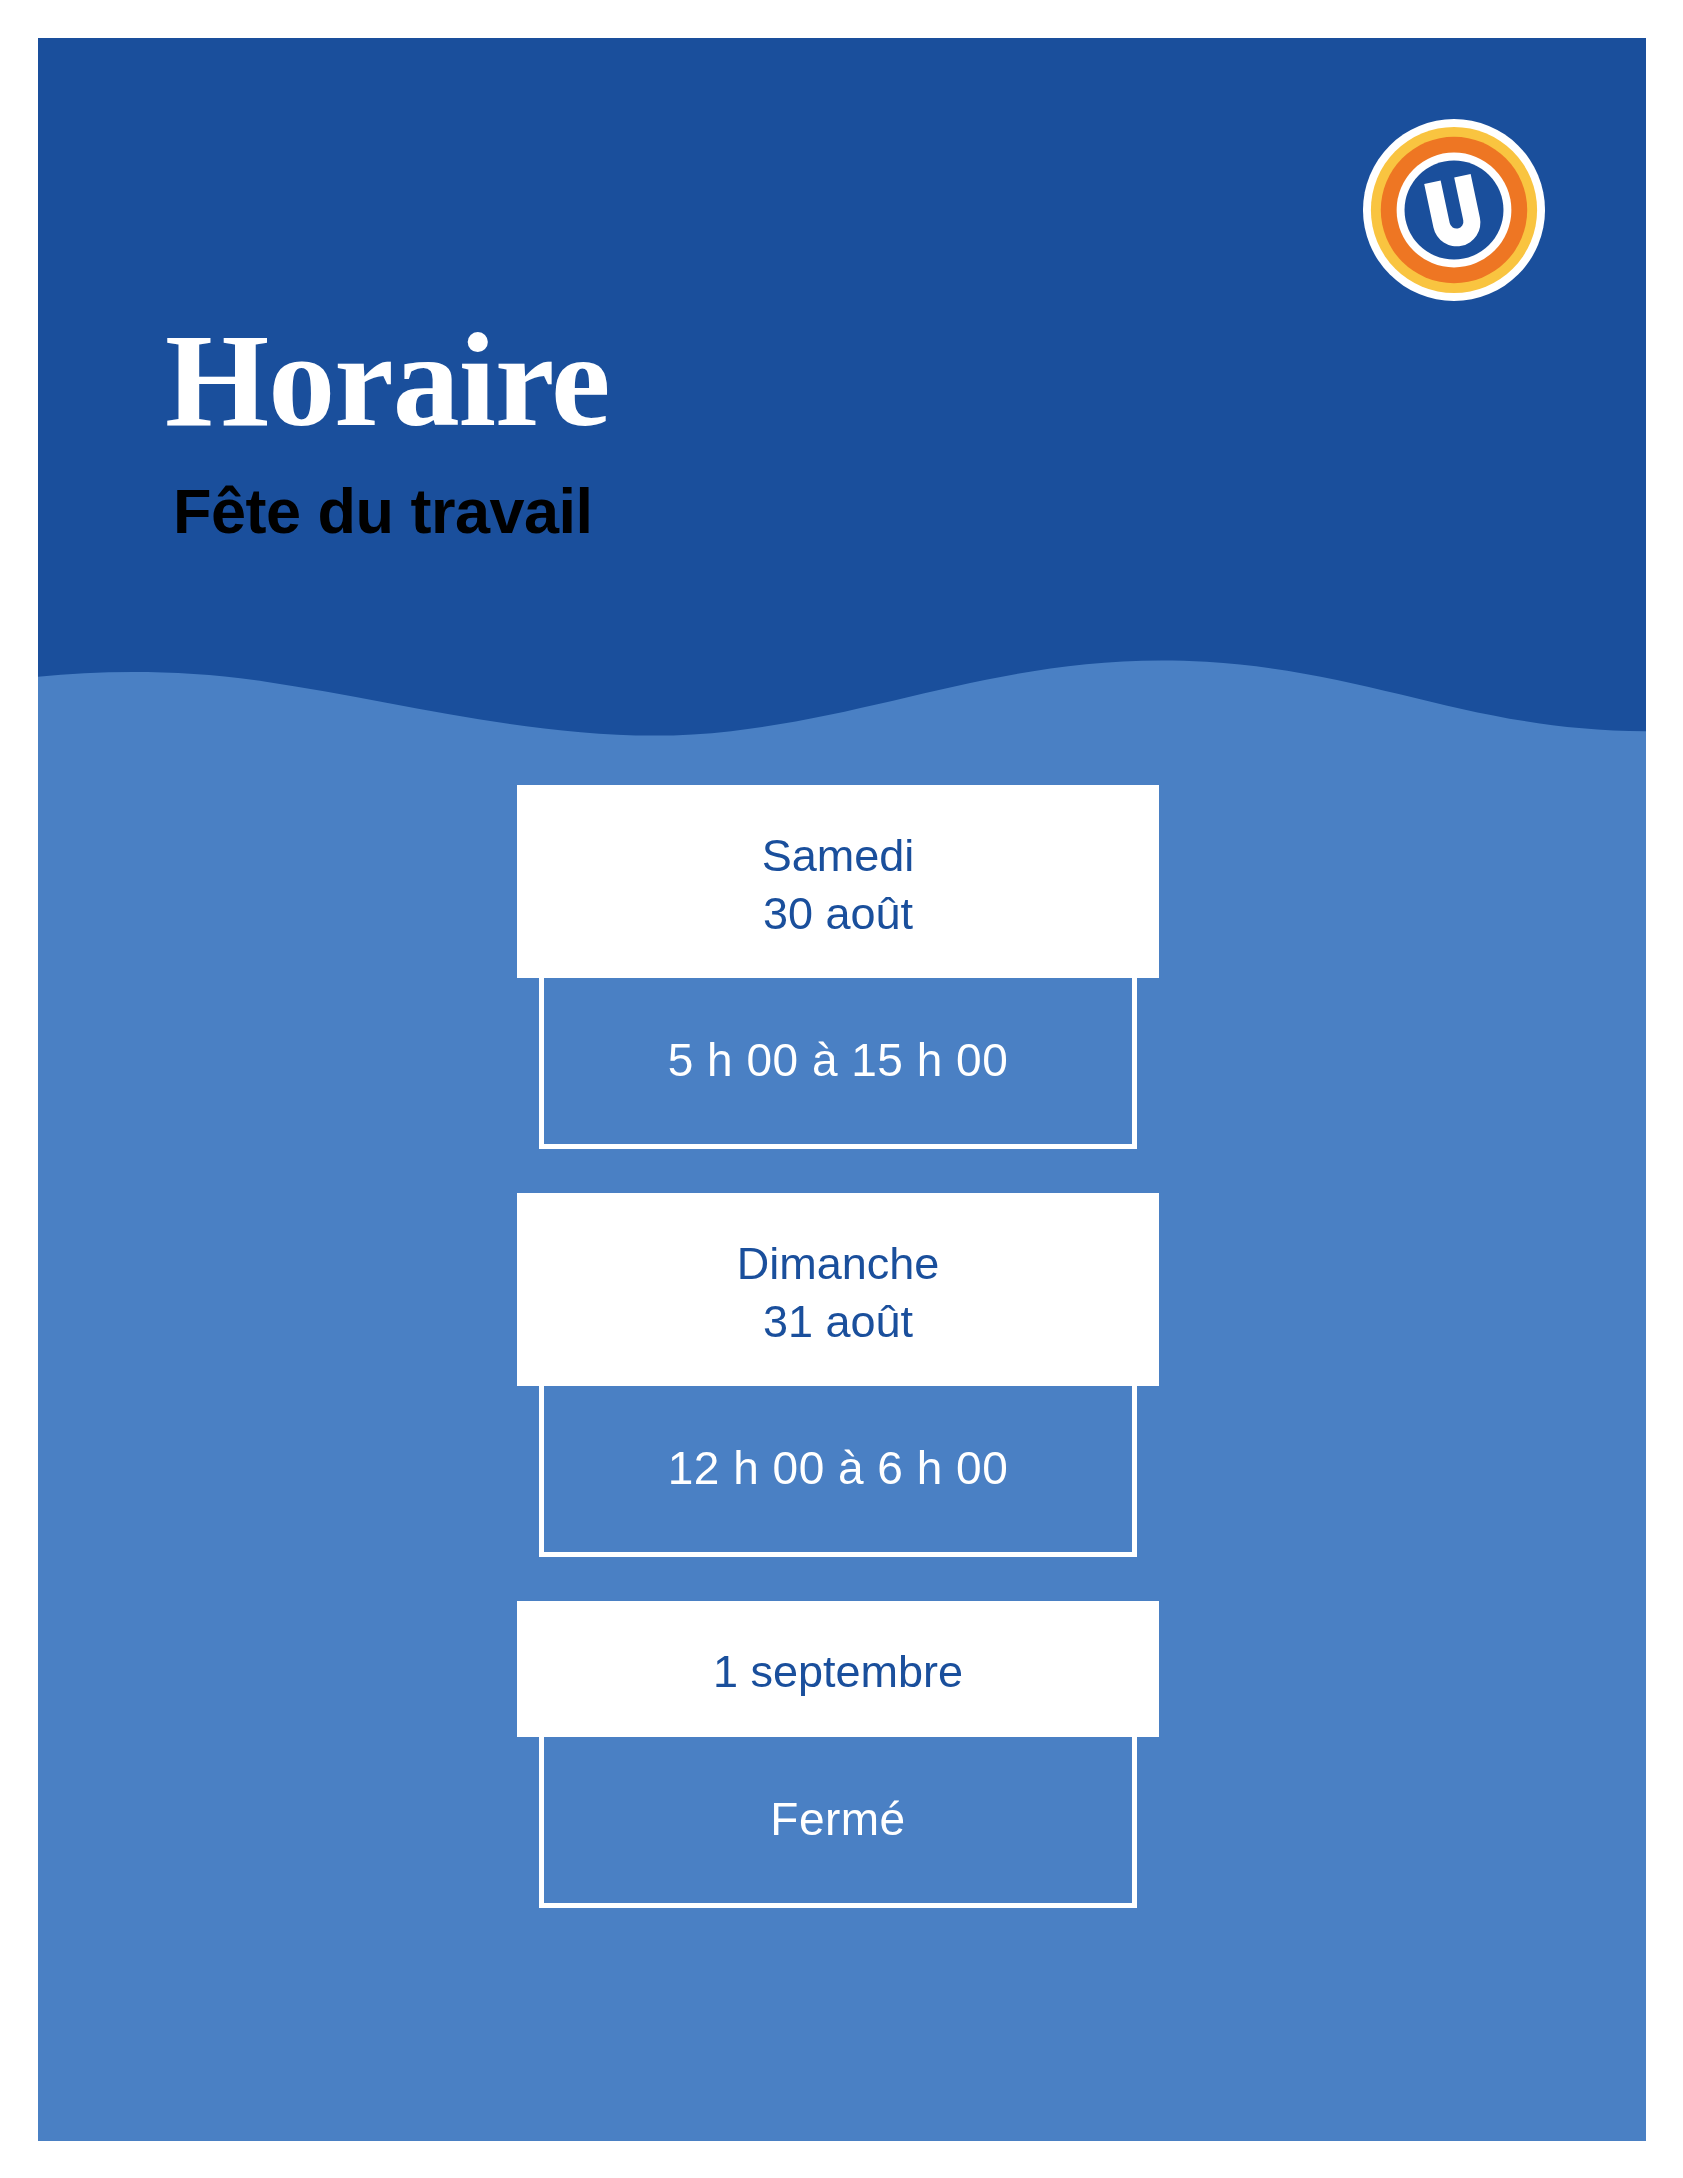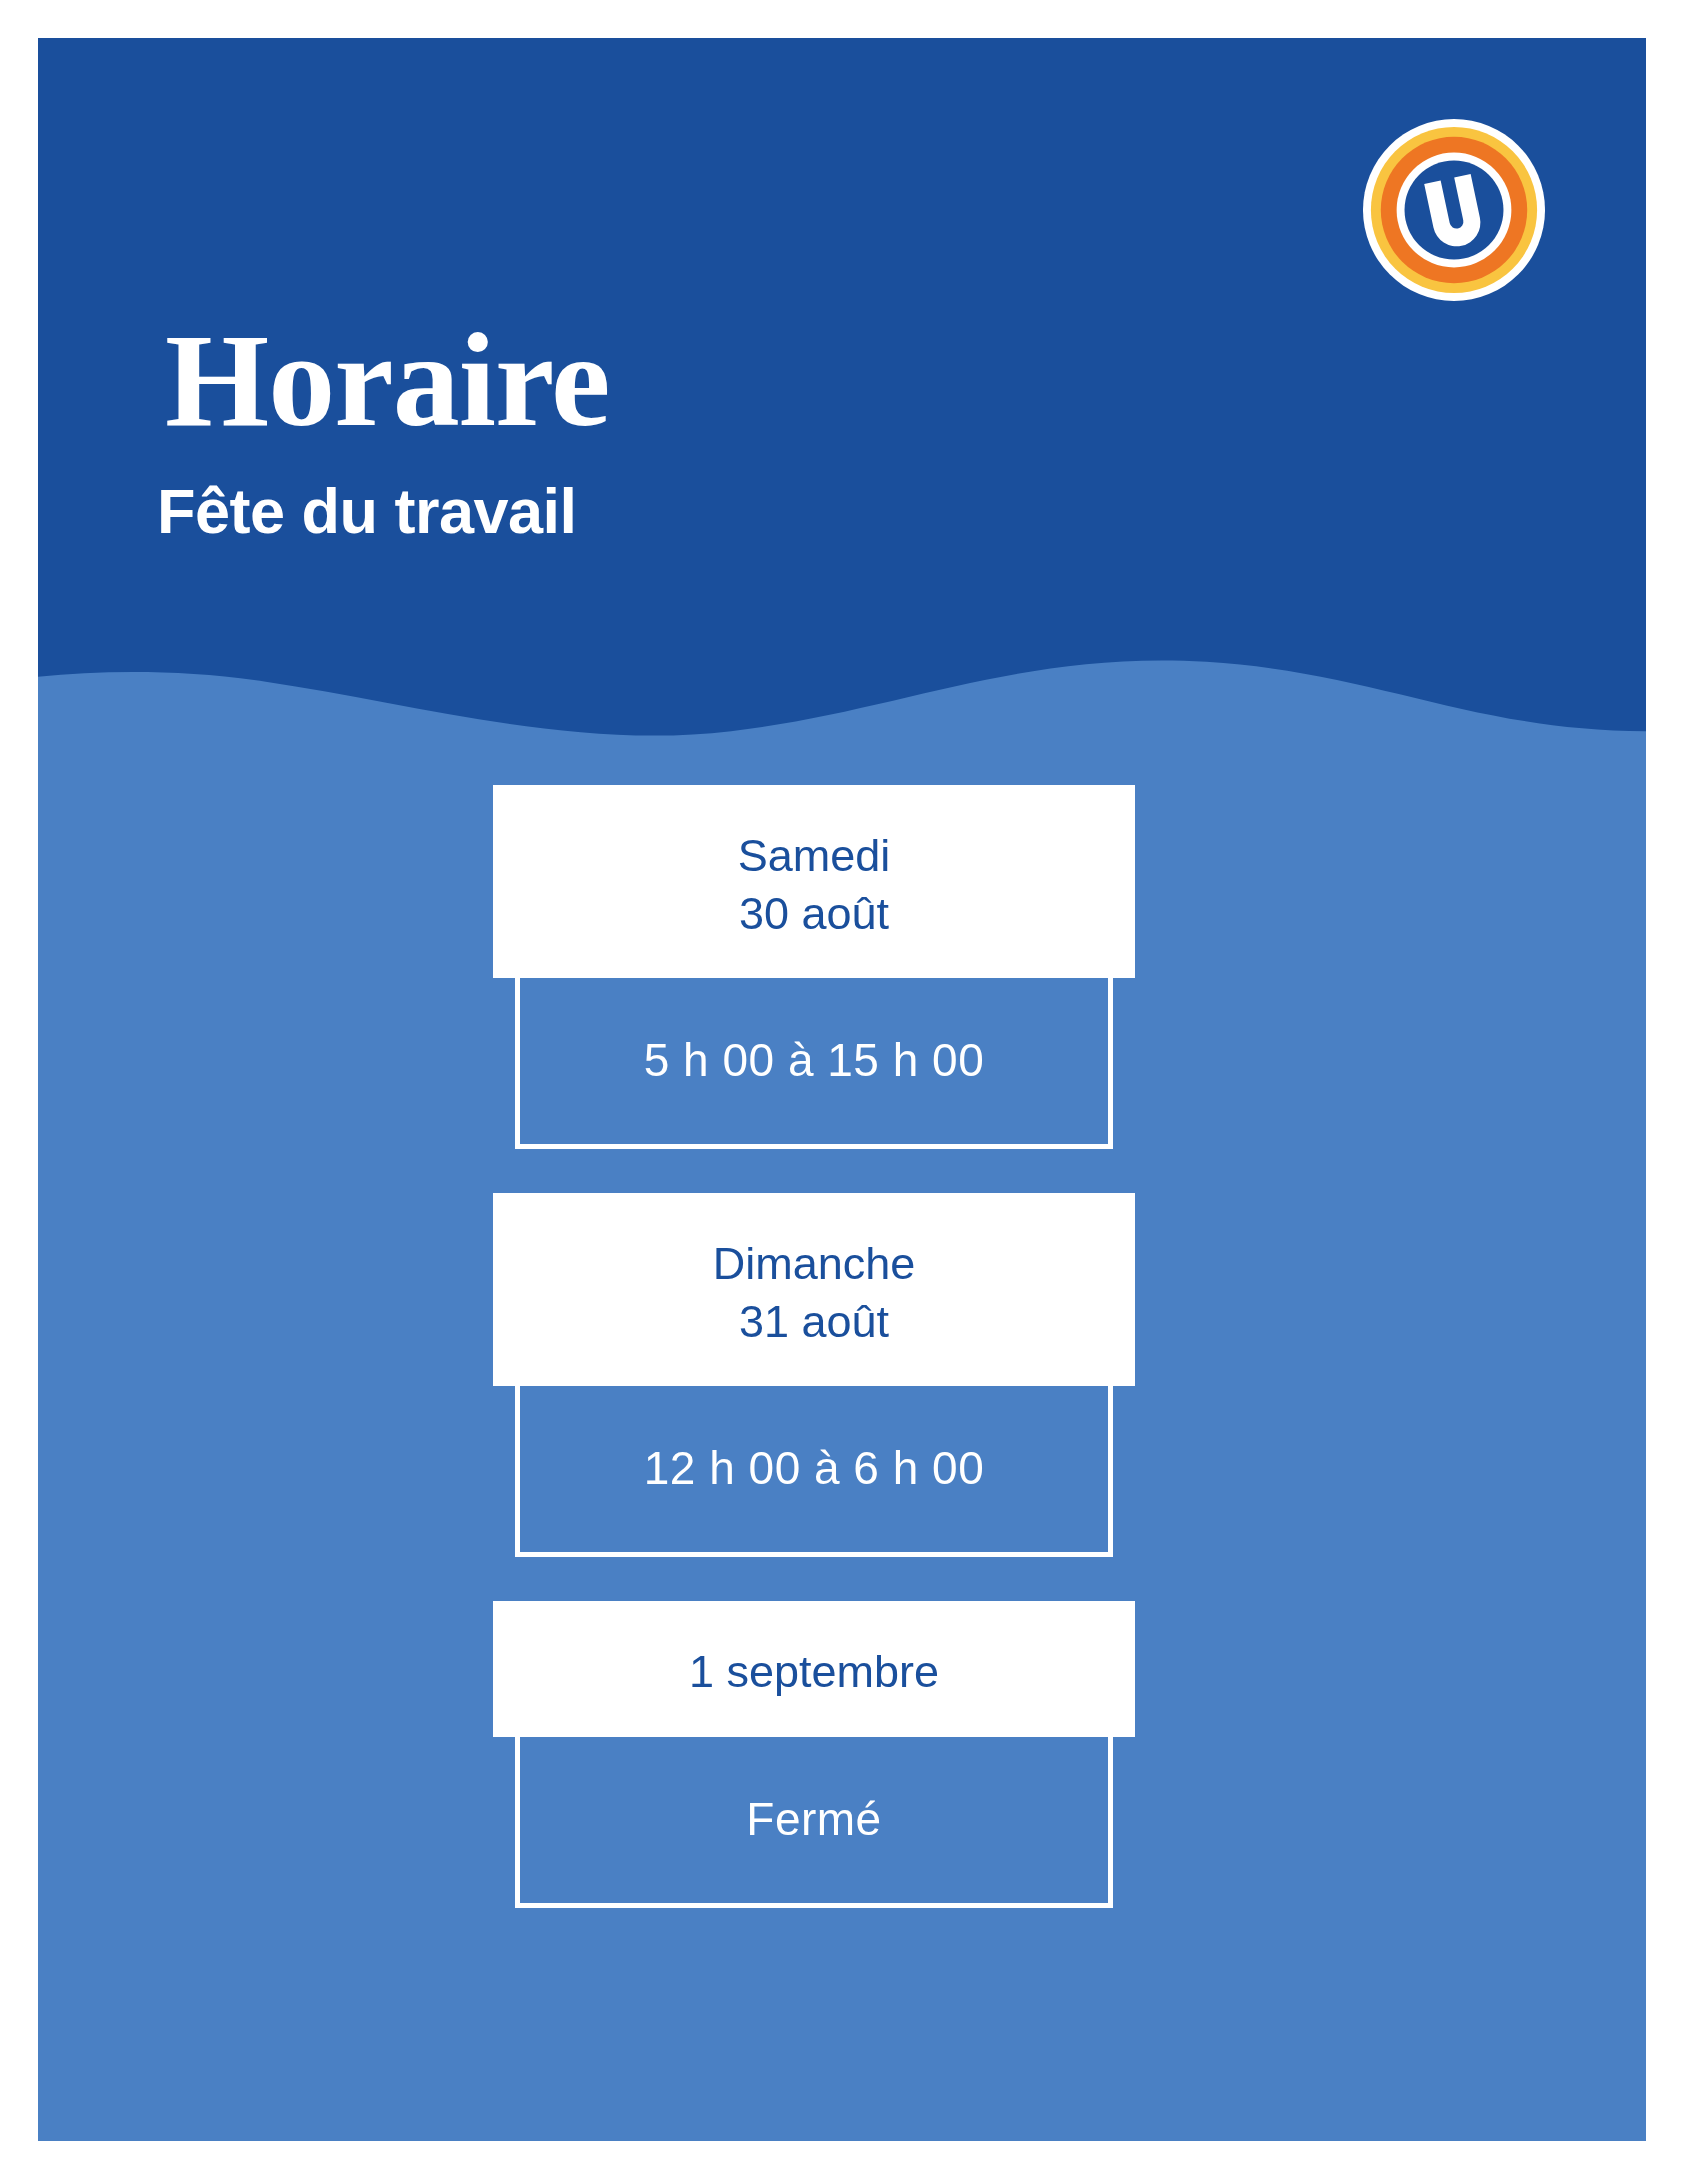--- a/index.html
+++ b/index.html
@@ -58,22 +58,22 @@
     color: #ffffff;
     letter-spacing: -1px;
     margin: 8px;
   }
 
   .subtitle {
     font-family: "Liberation Sans", sans-serif;
     font-weight: bold;
     font-size: 63px;
     line-height: 1.1;
-    color: #ffffff;
-    margin: 30px 0 0 0;
+    color: #000000;
+    margin: 30px 0 0 16px;
     letter-spacing: -0.5px;
   }
 
   
   .logo {
     position: absolute;
     right: 99px;
     top: 79px;
     width: 186px;
     height: 186px;
@@ -82,20 +82,21 @@
   
   .cards {
     position: absolute;
     left: 0;
     top: 747px;
     width: 1552px;
     display: flex;
     flex-direction: column;
     align-items: center;
     gap: 44px;
+    padding-left: 24px;
   }
 
   .card {
     width: 642px;
     box-sizing: border-box;
   }
 
   .card-day {
     background: #ffffff;
     color: #1a4f9c;

